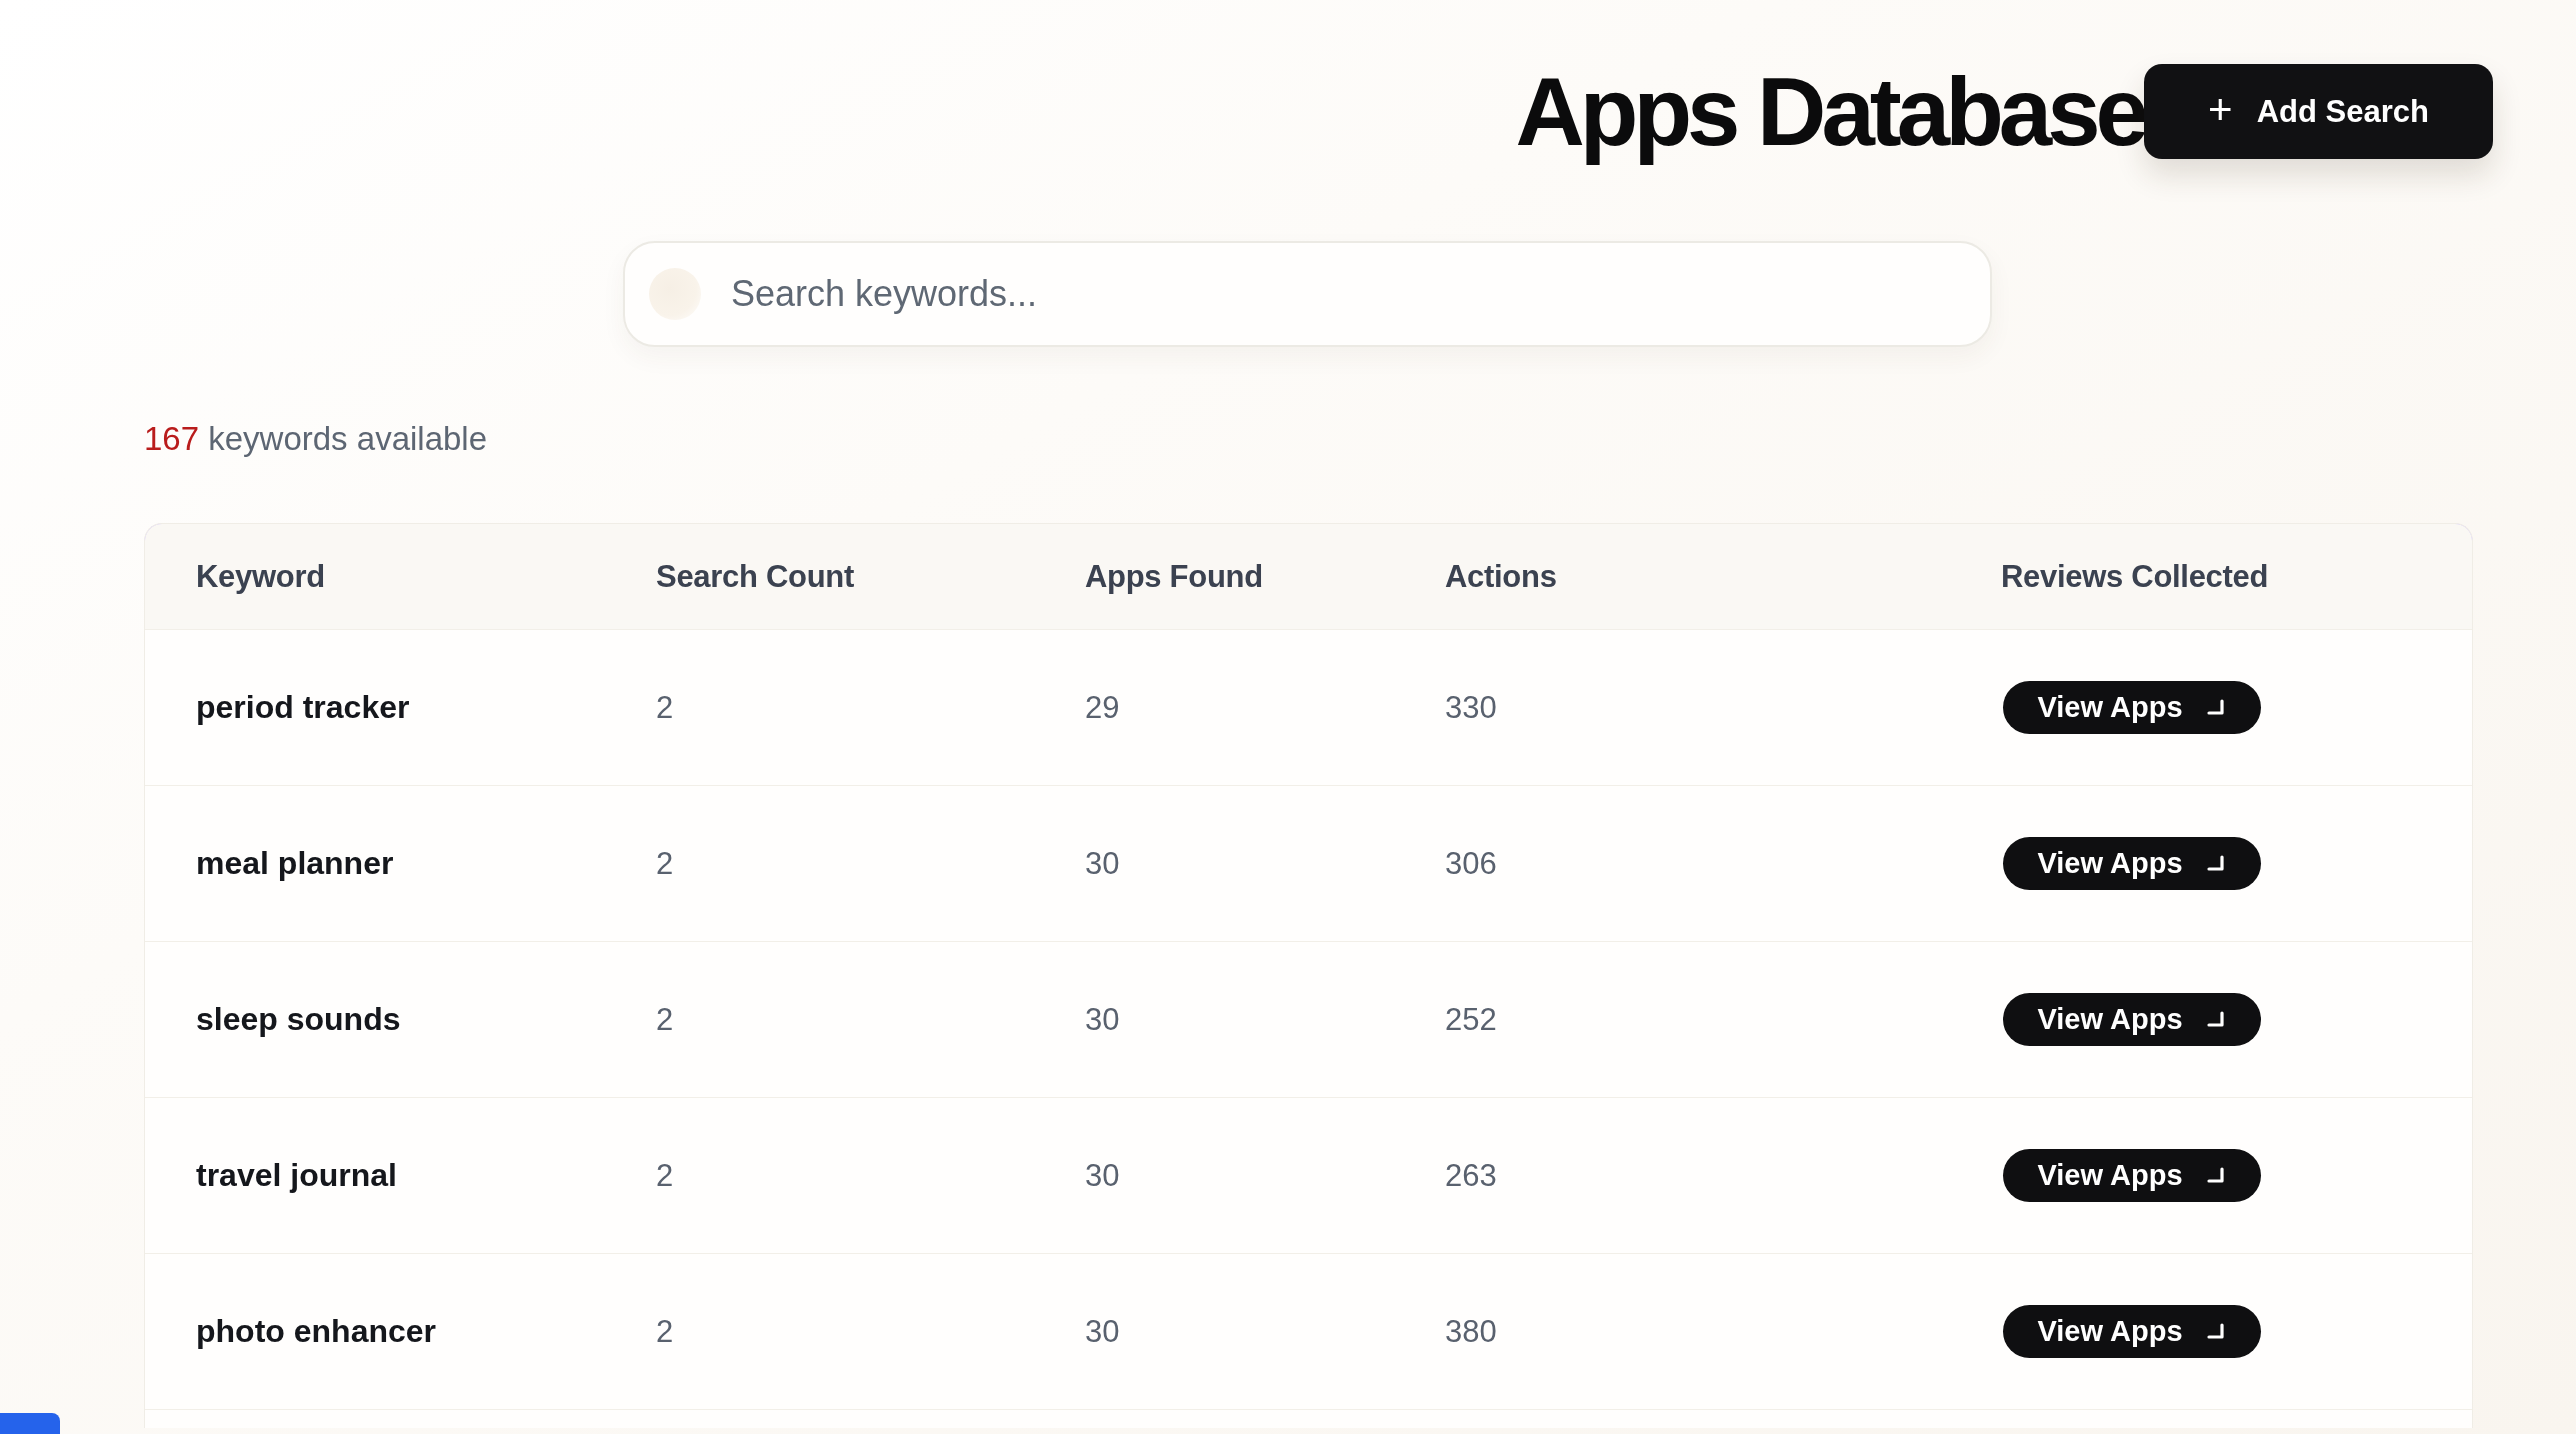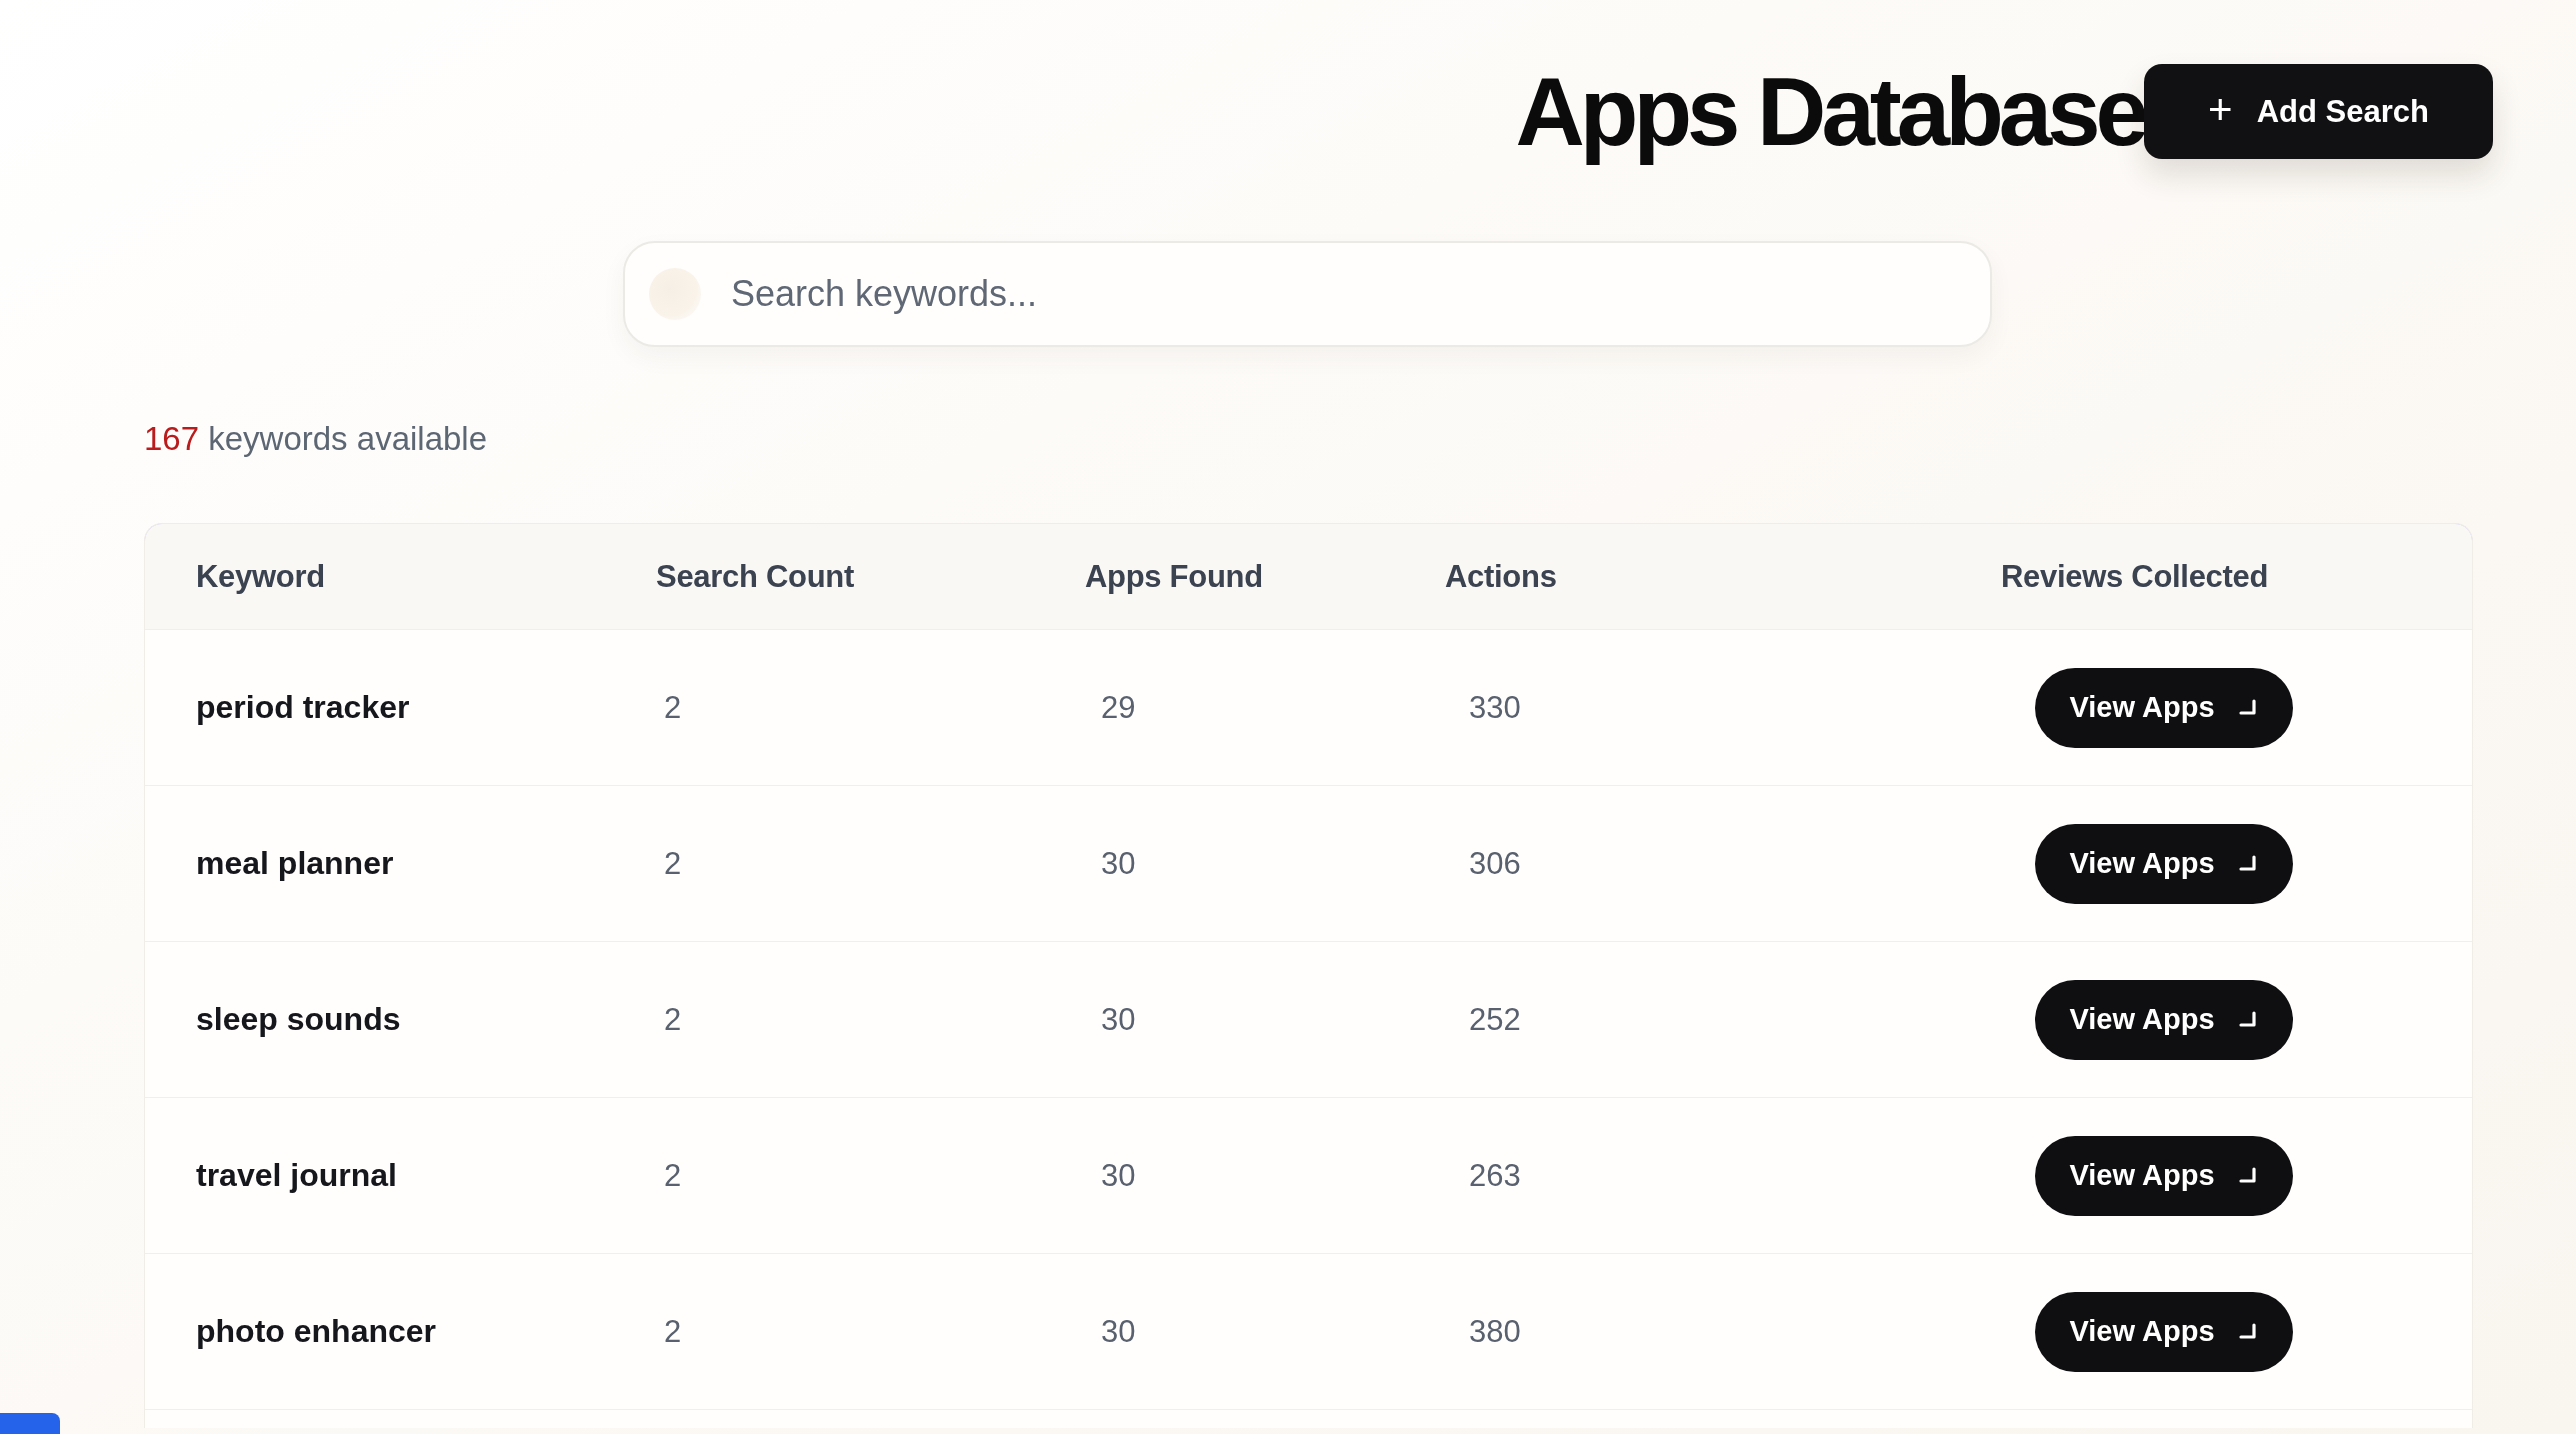--- a/index.html
+++ b/index.html
@@ -52,26 +52,26 @@
     background:#c4b5fd; border:1px solid #f0ede6; border-bottom:none;
     border-radius:18px 18px 0 0; overflow:hidden;
   }
   .thead, .trow {
     display:grid;
     grid-template-columns:460px 429px 360px 556px 1fr;
     padding-left:51px; align-items:center;
   }
   .thead { height:105px; background:#faf8f4; }
   .thead .hcell { font-size:31px; font-weight:700; color:#3b4250; letter-spacing:-0.3px; }
-  .trow { height:156px; background:#fffefd; border-top:1px solid #f2efe8;gap:8px; }
+  .trow { height:156px; background:#fffefd; border-top:1px solid #f2efe8; }
   .trow.partial { height:19px; }
   .cell.keyword { font-size:32px; font-weight:600; color:#15171c; }
   .cell.num { font-size:31px; font-weight:400; color:#59616e; }
   .view-btn {
-    min-width:258px; height:80px; border:none; cursor:pointer;
+    min-width:258px; height:53px; border:none; cursor:pointer;
     background:#0f0f11; color:#ffffff; border-radius:40px;
     display:inline-flex; align-items:center; justify-content:center; gap:20px;
     font-family:"Liberation Sans", sans-serif; font-size:29px; font-weight:700;
     padding:0 34px; margin-left:2px;
   }
   .view-btn svg { display:block; }
   
   .corner-badge {
     position:absolute; left:0; bottom:0; width:60px; height:22px;
     background:#2563eb; border-top-right-radius:8px;

